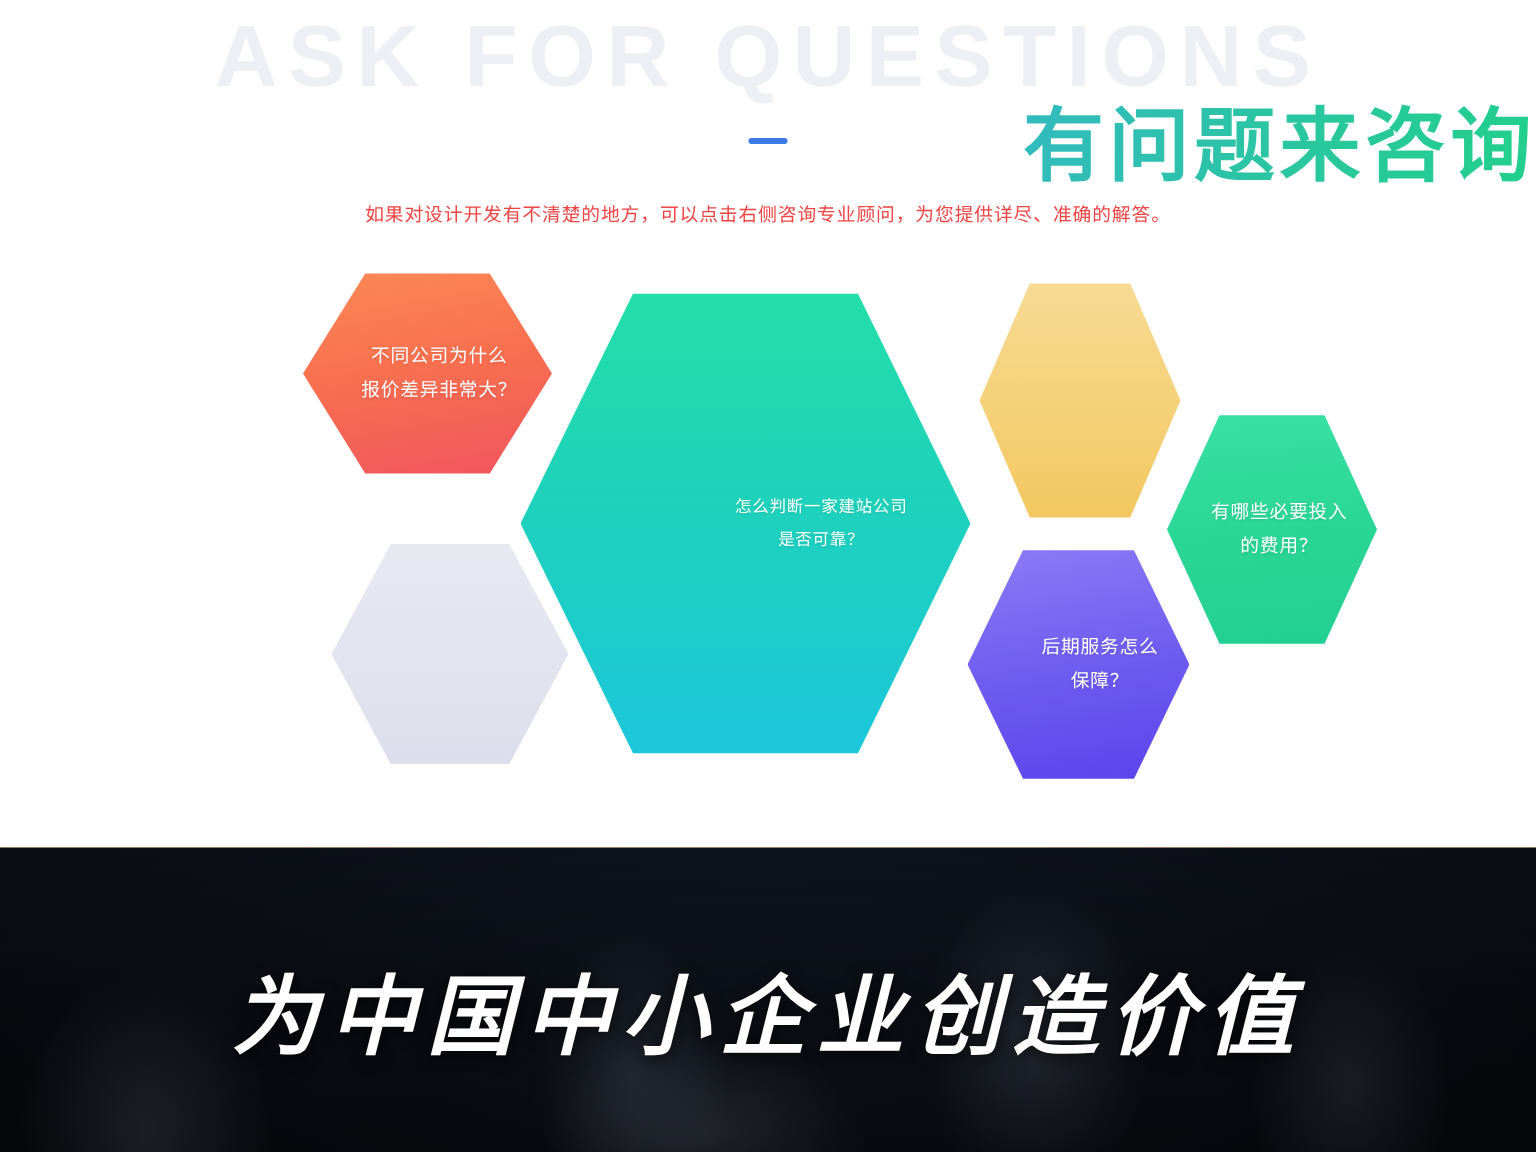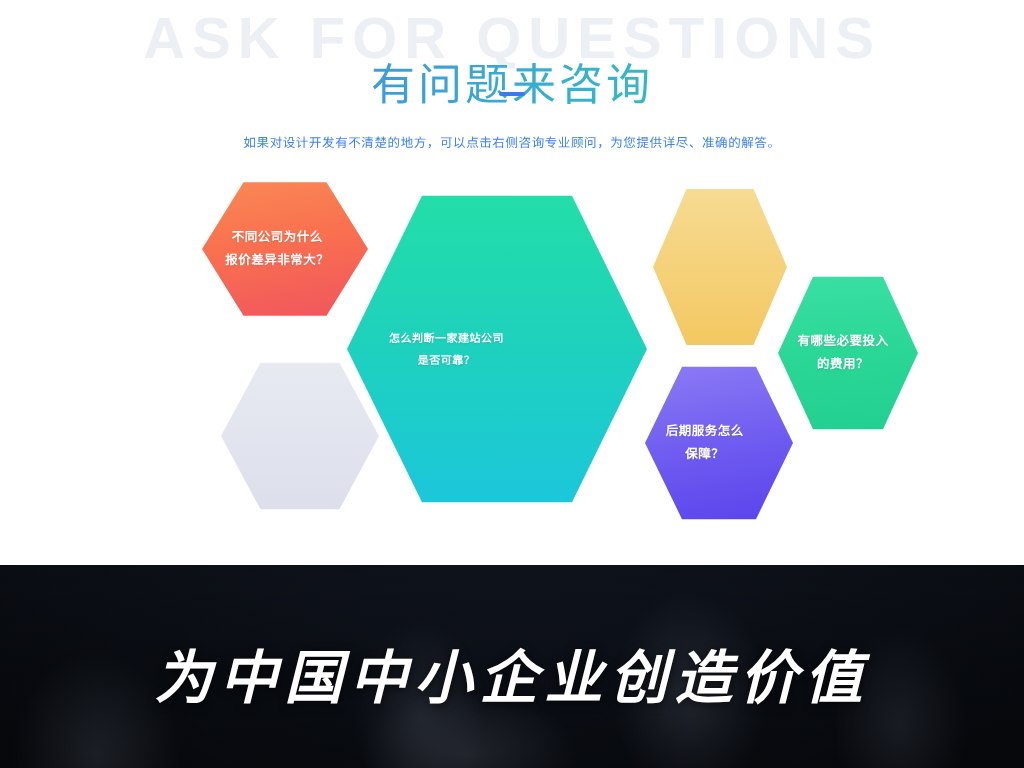--- a/index.html
+++ b/index.html
@@ -30,23 +30,23 @@
     letter-spacing:7px;
     color:#eceff4;
     white-space:nowrap;
     user-select:none;
     line-height:1;
   }
 
   
   .heading{
     position:absolute;left:0;top:26px;width:1024px;
-    text-align:center;
-    font-size:44px;
-    font-weight:normal;
+    text-align:right;
+    font-size:54px;
+    font-weight:bold;
     letter-spacing:3px;
     line-height:1.35;
     background:linear-gradient(95deg,#3a7bf0 0%,#3f8ce8 22%,#35b6c8 60%,#28c99a 88%,#22cf8c 100%);
     -webkit-background-clip:text;
     background-clip:text;
     color:transparent;
     -webkit-text-fill-color:transparent;
     white-space:nowrap;
   }
 
@@ -55,38 +55,37 @@
     transform:translateX(-50%);
     width:26px;height:4px;border-radius:2px;
     background:#3e79e8;
   }
 
   .subtitle{
     position:absolute;left:0;top:119px;width:1024px;
     text-align:center;
     font-size:12.5px;
     letter-spacing:.6px;
-    color:#3b82f6;
+    color:#ef4444;
     white-space:nowrap;
   }
 
   
   .hex-stage{position:absolute;left:0;top:0;width:1024px;height:565px;}
 
   .hex{
     position:absolute;
     display:flex;
     align-items:center;
-    justify-content:flex-start;
+    justify-content:flex-end;
     -webkit-clip-path:polygon(25% 3%,75% 3%,100% 50%,75% 97%,25% 97%,0% 50%);
     clip-path:polygon(25% 3%,75% 3%,100% 50%,75% 97%,25% 97%,0% 50%);
     border-radius:26px;
     text-align:center;
     box-sizing:border-box;
-    font-weight:bold;
   }
   .hex-label{
     color:#ffffff;
     font-size:12.5px;
     line-height:1.85;
     letter-spacing:.5px;
     text-shadow:0 1px 2px rgba(0,0,0,.10);
     padding:0 14%;
     white-space:pre-line;
   }

